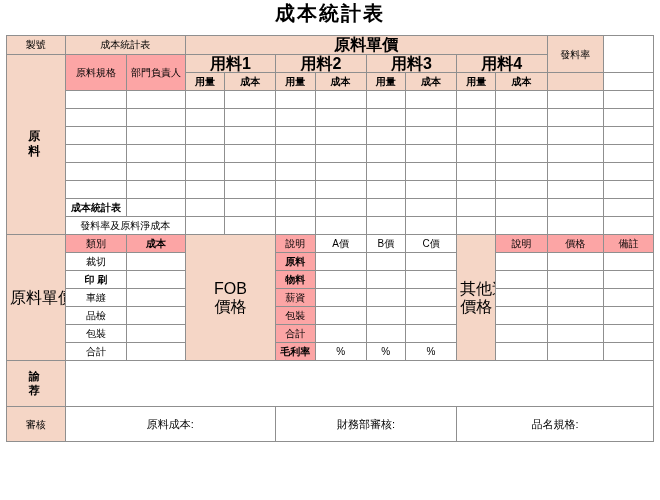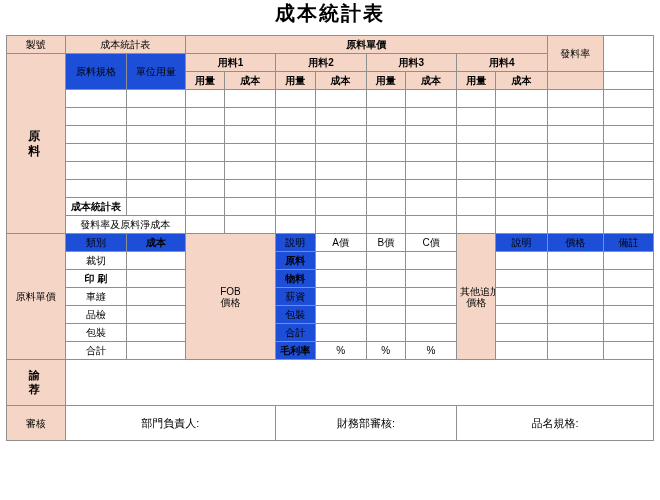--- a/index.html
+++ b/index.html
@@ -38,25 +38,25 @@
     border: 1px solid #8f8f8f;
     height: 17px;
     padding: 0 3px;
     text-align: center;
     vertical-align: middle;
     line-height: 1.1;
     overflow: hidden;
     white-space: nowrap;
   }
   .peach { background: #f5d6c6; }
-  .peach-l { background: #1d4ed8; }
+  .peach-l { background: #fca5a5; }
   .white { background: #ffffff; }
   .b { font-weight: bold; }
   .left { text-align: left; padding-left: 5px; margin-left: 36px; }
-  .f11 { font-size: 10px; }
+  .f11 { font-size: 16px; }
   .vert {
     font-size: 12px;
     font-weight: bold;
     letter-spacing: 3px;
   }
   .vert span {
     display: block;
     line-height: 1.25;
   }
   .sign { height: 30px; text-align: left; padding-left: 14px; font-size: 11px; }
@@ -95,21 +95,21 @@
     </tr>
 
     <tr>
       <td class="peach" rowspan="10">
         <div class="vert">
           <span>原</span>
               <span>料</span>
         </div>
       </td>
       <td class="peach-l" rowspan="2">原料規格</td>
-      <td class="peach-l" rowspan="2">單位用量</td>
+      <td class="peach-l" rowspan="2">部門負責人</td>
       <td class="peach b f11" colspan="2">用料1</td>
       <td class="peach b f11" colspan="2">用料2</td>
       <td class="peach b f11" colspan="2">用料3</td>
       <td class="peach b f11" colspan="2">用料4</td>
     </tr>
 
     <tr>
       <td class="peach b">用量</td>
       <td class="peach b">成本</td>
       <td class="peach b">用量</td>
@@ -334,20 +334,20 @@
         <div class="vert" style="font-size:11px">
           <span>諭</span>
               <span>荐</span>
         </div>
       </td>
       <td class="white" colspan="12"></td>
     </tr>
 
     <tr>
       <td class="peach" style="height:34px">審核</td>
-      <td class="white sign" colspan="4">部門負責人:</td>
+      <td class="white sign" colspan="4">原料成本:</td>
       <td class="white sign" colspan="4">財務部審核:</td>
       <td class="white sign" colspan="4">品名規格:</td>
     </tr>
 
   </tbody>
     </table>
 </div>
 
 </body></html>

